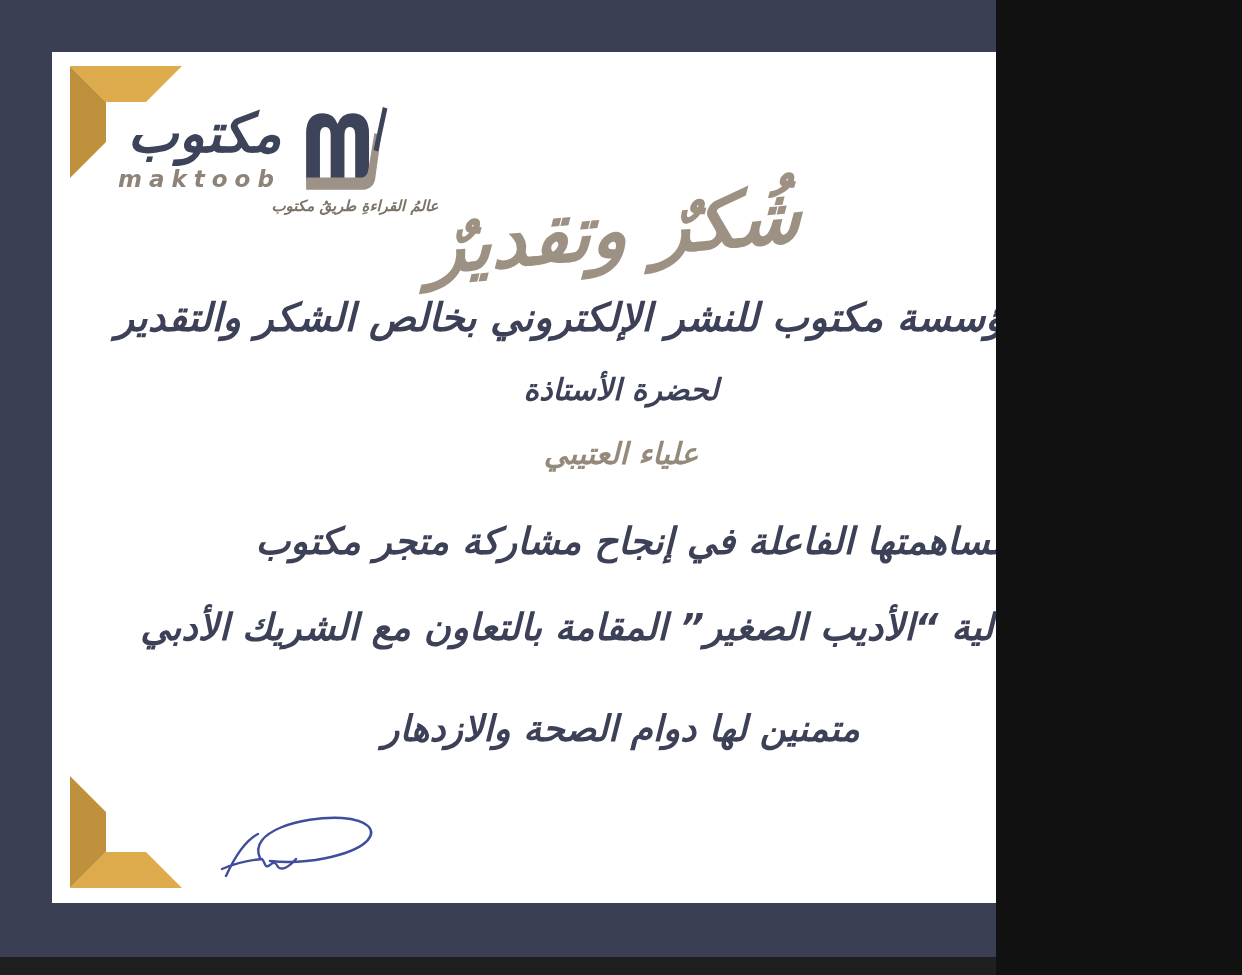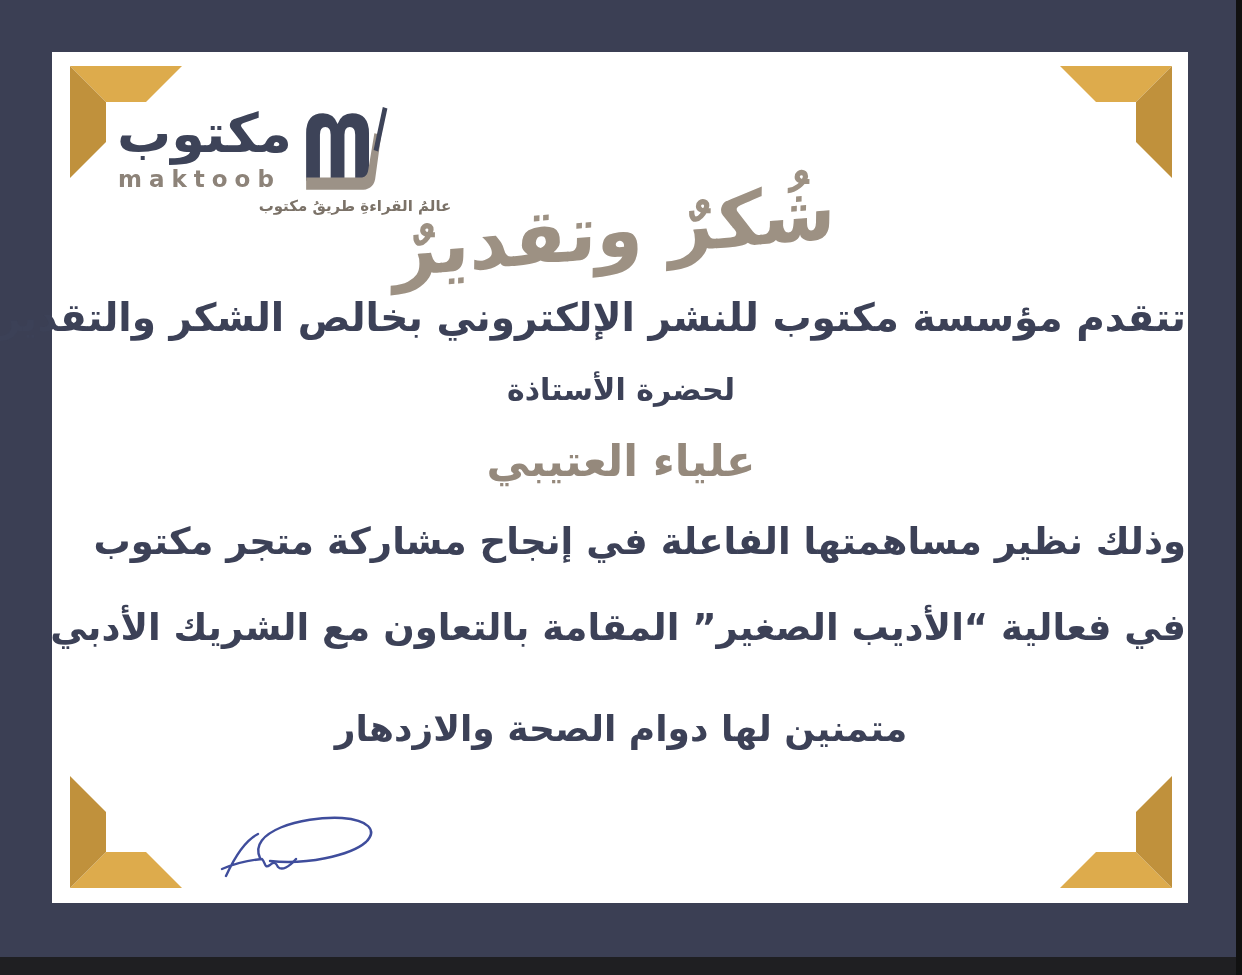--- a/index.html
+++ b/index.html
@@ -14,22 +14,22 @@
     --calligraphy-taupe:#9d9183;
     --logo-navy:#3d4358;
     --book-taupe:#9c9287;
     --ink-blue:#3f4d9c;
     --tagline-taupe:#7b7268;
   }
   *{margin:0;padding:0;box-sizing:border-box;}
   html,body{background:#111;}
   body{font-family:"DejaVu Sans",sans-serif;}
   .stage{
-    position:relative;width:1236px;height:975px;
-    background:var(--frame-navy);overflow:hidden;
+    position:relative;width:996px;height:975px;
+    background:var(--frame-navy);overflow:hidden;font-style:italic;
   }
   .paper{
     position:absolute;left:52px;top:52px;width:1136px;height:851px;
     background:var(--paper-white);
   }
   .bottom-strip{
     position:absolute;left:0;bottom:0;width:1242px;height:18px;
     background:var(--strip-black);
   }
   .corner{position:absolute;width:112px;height:112px;}
@@ -59,21 +59,21 @@
     font-size:76px;font-weight:bold;color:var(--calligraphy-taupe);
     transform:rotate(-5deg) skewX(-6deg);white-space:nowrap;
   }
 
   .line{
     position:absolute;left:56px;width:1130px;text-align:center;
     font-weight:bold;color:var(--text-navy);white-space:nowrap;
   }
   .h1{top:295px;font-size:39px;}
   .h2{top:372px;font-size:30px;}
-  .name{top:436px;font-size:43px;color:var(--name-taupe);}
+  .name{top:436px;font-size:30px;color:var(--name-taupe);}
   .b1{top:520px;font-size:37px;text-align:right;}
   .b2{top:582px;font-size:37px;margin-top:24px;}
   .b3{top:644px;font-size:37px;}
   .closing{top:708px;font-size:36px;}
 
   .sig-org{
     position:absolute;left:203px;top:806px;width:178px;text-align:center;
     font-size:33px;font-weight:bold;color:var(--text-navy);white-space:nowrap;
   }
   .sig-svg{position:absolute;left:208px;top:812px;width:182px;height:72px;}

